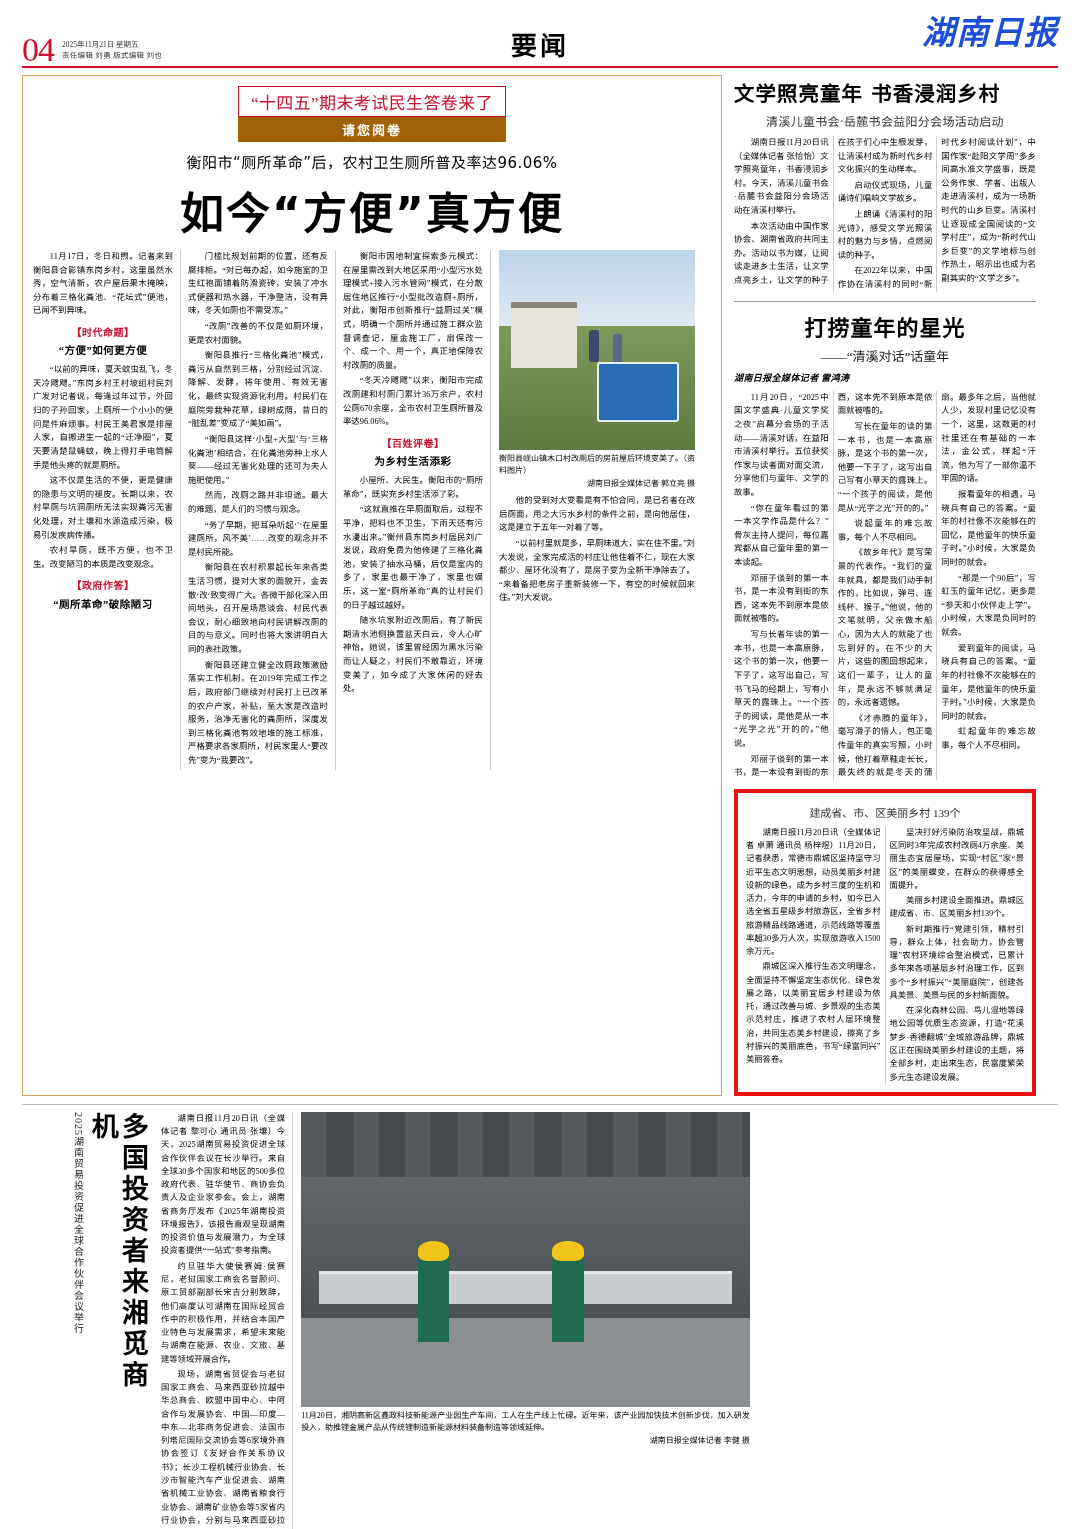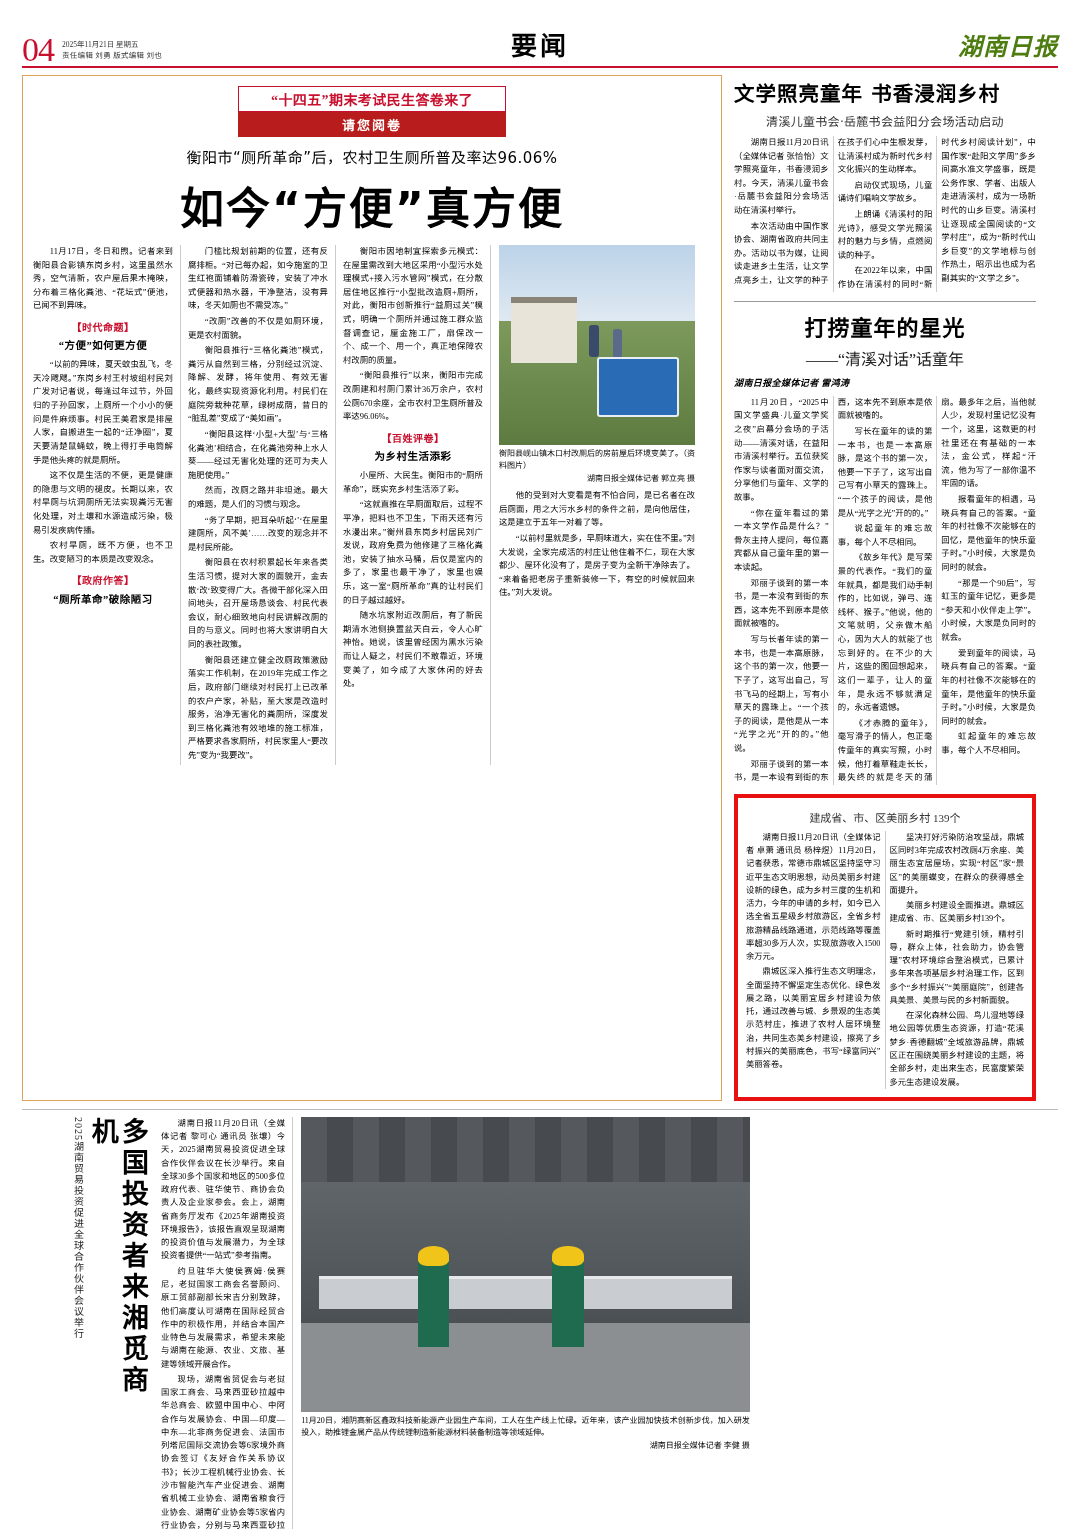--- a/index.html
+++ b/index.html
@@ -6,31 +6,31 @@
   body{width:1080px;height:1529px;font-family:"Liberation Serif","DejaVu Serif",serif;color:#000;position:relative;overflow:hidden;}
   .page{width:1080px;height:1227px;position:relative;box-sizing:border-box;padding:0 22px;}
 
   
   .masthead{display:flex;align-items:flex-end;justify-content:space-between;height:58px;padding-top:8px;border-bottom:2px solid #c8102e;position:relative;}
   .mast-left{display:flex;align-items:flex-end;gap:8px;}
   .pagenum{font-family:"Liberation Serif",serif;font-size:34px;color:#c8102e;line-height:.9;font-weight:400;letter-spacing:-1px;}
   .mast-dates{font-size:7.5px;line-height:1.55;color:#333;padding-bottom:4px;}
   .mast-dates .row2{letter-spacing:.3px;}
   .mast-center{position:absolute;left:50%;transform:translateX(-50%);bottom:4px;font-size:26px;font-weight:bold;letter-spacing:3px;font-family:"DejaVu Serif",serif;}
-  .mast-logo{font-size:24px;color:#4d7c0f;font-style:italic;font-weight:bold;letter-spacing:1px;padding-bottom:4px;font-family:"DejaVu Serif",serif;}
+  .mast-logo{font-size:33px;color:#1d4ed8;font-style:italic;font-weight:bold;letter-spacing:1px;padding-bottom:12px;font-family:"DejaVu Serif",serif;}
 
   
   .top-zone{display:flex;gap:0;margin-top:7px;}
   .col-main{width:700px;border:1px solid #d8a25a;box-sizing:border-box;padding:8px 10px 6px 10px;position:relative;}
   .col-right{width:314px;padding-left:12px;box-sizing:border-box;}
 
   
   .banner{width:268px;margin:2px auto 0 auto;text-align:center;}
-  .banner-top{border:1px solid #c8102e;color:#c8102e;font-size:14px;font-weight:bold;padding:2px 0;letter-spacing:.4px;}
-  .banner-bot{background:#b91c1c;color:#fff;font-size:13px;font-weight:bold;padding:3px 0;letter-spacing:2px;}
+  .banner-top{border:1px solid #c8102e;color:#c8102e;font-size:17px;font-weight:normal;padding:2px 0;letter-spacing:.4px;}
+  .banner-bot{background:#a16207;color:#fff;font-size:13px;font-weight:bold;padding:3px 0;letter-spacing:2px;}
 
   .shoulder{text-align:center;font-size:15px;margin-top:9px;letter-spacing:.5px;font-family:"DejaVu Sans",sans-serif;}
   .bighead{text-align:center;font-size:44px;font-weight:bold;letter-spacing:2px;margin-top:6px;font-family:"DejaVu Sans",sans-serif;}
   .byline{text-align:center;font-size:9.5px;margin-top:8px;letter-spacing:.6px;font-weight:bold;}
 
   .cols3{display:flex;margin-top:8px;gap:0;}
   .tcol{font-size:8.4px;line-height:1.62;text-align:justify;}
   .tcol p{margin:0 0 2px 0;text-indent:2em;}
   .c1{width:140px;padding-right:7px;}
   .c2{width:140px;padding:0 7px;border-left:1px solid #ccc;}
@@ -45,21 +45,21 @@
   .cap{font-size:8px;line-height:1.55;margin-top:3px;text-align:justify;}
   .cap .credit{display:block;text-align:right;}
 
   
   .rh1{font-size:20.5px;font-weight:bold;letter-spacing:1px;font-family:"DejaVu Sans",sans-serif;margin-top:2px;}
   .rh1sub{font-size:12px;text-align:center;color:#333;margin-top:5px;letter-spacing:.3px;font-family:"DejaVu Sans",sans-serif;}
   .rtext{font-size:8.4px;line-height:1.62;text-align:justify;column-count:3;column-gap:9px;column-rule:1px solid #ccc;margin-top:7px;}
   .rtext p{margin:0 0 2px 0;text-indent:2em;}
   .rdiv{border-top:1px solid #999;margin:9px 0 8px 0;}
   .rh2{font-size:22px;font-weight:bold;text-align:center;letter-spacing:1px;font-family:"DejaVu Serif",serif;}
-  .rh2sub{font-size:16px;text-align:center;margin-top:4px;color:#222;}
+  .rh2sub{font-size:13px;text-align:center;margin-top:4px;color:#222;}
   .rbyline{font-size:9px;text-align:left;font-weight:bold;margin-top:6px;letter-spacing:.4px;font-style:italic;}
 
   
   .redbox{border:4px solid #e8110f;padding:7px 8px 8px 8px;margin-top:9px;box-sizing:border-box;}
   .rbh{font-size:17px;font-weight:bold;text-align:center;letter-spacing:.5px;font-family:"DejaVu Sans",sans-serif;}
   .rbsub{font-size:11px;text-align:center;margin-top:4px;color:#333;}
   .rbtext{font-size:8.3px;line-height:1.6;text-align:justify;column-count:2;column-gap:9px;column-rule:1px solid #ccc;margin-top:6px;}
   .rbtext p{margin:0 0 2px 0;text-indent:2em;}
 
   
@@ -138,21 +138,21 @@
           <p>衡阳县推行“三格化粪池”模式，粪污从自然到三格，分别经过沉淀、降解、发酵，将年使用、有效无害化，最终实现资源化利用。村民们在庭院旁栽种花草，绿树成荫，昔日的“脏乱差”变成了“美如画”。</p>
           <p>“衡阳县这样‘小型+大型’与‘三格化粪池’相结合，在化粪池旁种上水人葵——经过无害化处理的还可为夫人施肥使用。”</p>
           <p>然而，改厕之路并非坦途。最大的难题，是人们的习惯与观念。</p>
           <p>“务了早期，把耳朵听起‘’‘在屋里建厕所，风不美’……改变的观念并不是村民所能。</p>
           <p>衡阳县在农村积累起长年来各类生活习惯，提对大家的面貌开，金去散‘改‘致变得广大。各微干部化深入田间地头，召开屋场恳谈会、村民代表会议，耐心细致地向村民讲解改厕的目的与意义。同时也将大家讲明白大同的表社政策。</p>
           <p>衡阳县还建立健全改厕政策激励落实工作机制，在2019年完成工作之后，政府部门继续对村民打上已改革的农户产家，补贴，至大家是改造时服务，治净无害化的粪厕所，深度发到三格化粪池有效地堆的施工标准，严格要求各家厕所，村民家里人“要改先”变为“我要改”。</p>
         </div>
 
         <div class="tcol c3">
           <p>衡阳市因地制宜探索多元模式：在屋里需改到大地区采用“小型污水处理模式+接入污水管网”模式，在分散居住地区推行“小型批改造厕+厕所，对此，衡阳市创新推行“益厕过关”模式，明确一个厕所并通过施工群众监督调查记，厘金施工厂，扇保改一个、成一个、用一个，真正地保障农村改厕的质量。</p>
-          <p>“衡阳县推行”以来，衡阳市完成改厕建和村厕门累计36万余户，农村公厕670余座，全市农村卫生厕所普及率达96.06%。</p>
+          <p>“冬天冷飕飕”以来，衡阳市完成改厕建和村厕门累计36万余户，农村公厕670余座，全市农村卫生厕所普及率达96.06%。</p>
           <div class="subhead">
             <span class="tag">【百姓评卷】</span>
             <span class="st">为乡村生活添彩</span>
           </div>
           <p>小屋所、大民生。衡阳市的“厕所革命”，既实充乡村生活添了彩。</p>
           <p>“这就直推在早厕面取后，过程不平净，把料也不卫生，下雨天还有污水漫出来。”衡州县东岗乡村居民刘广发说，政府免费为他修建了三格化粪池，安装了抽水马桶，后仅是室内的多了，家里也最干净了，家里也娱乐，这一室“厕所革命”真的让村民们的日子越过越好。</p>
           <p>随水坑家附近改厕后，有了新民期清水池侧换置盆天白云，令人心旷神怡。她说，该里曾经因为黑水污染而让人疑之，村民们不敢靠近，环境变美了，如今成了大家休闲的好去处。</p>
         </div>
 
         <div class="tcol c4">

